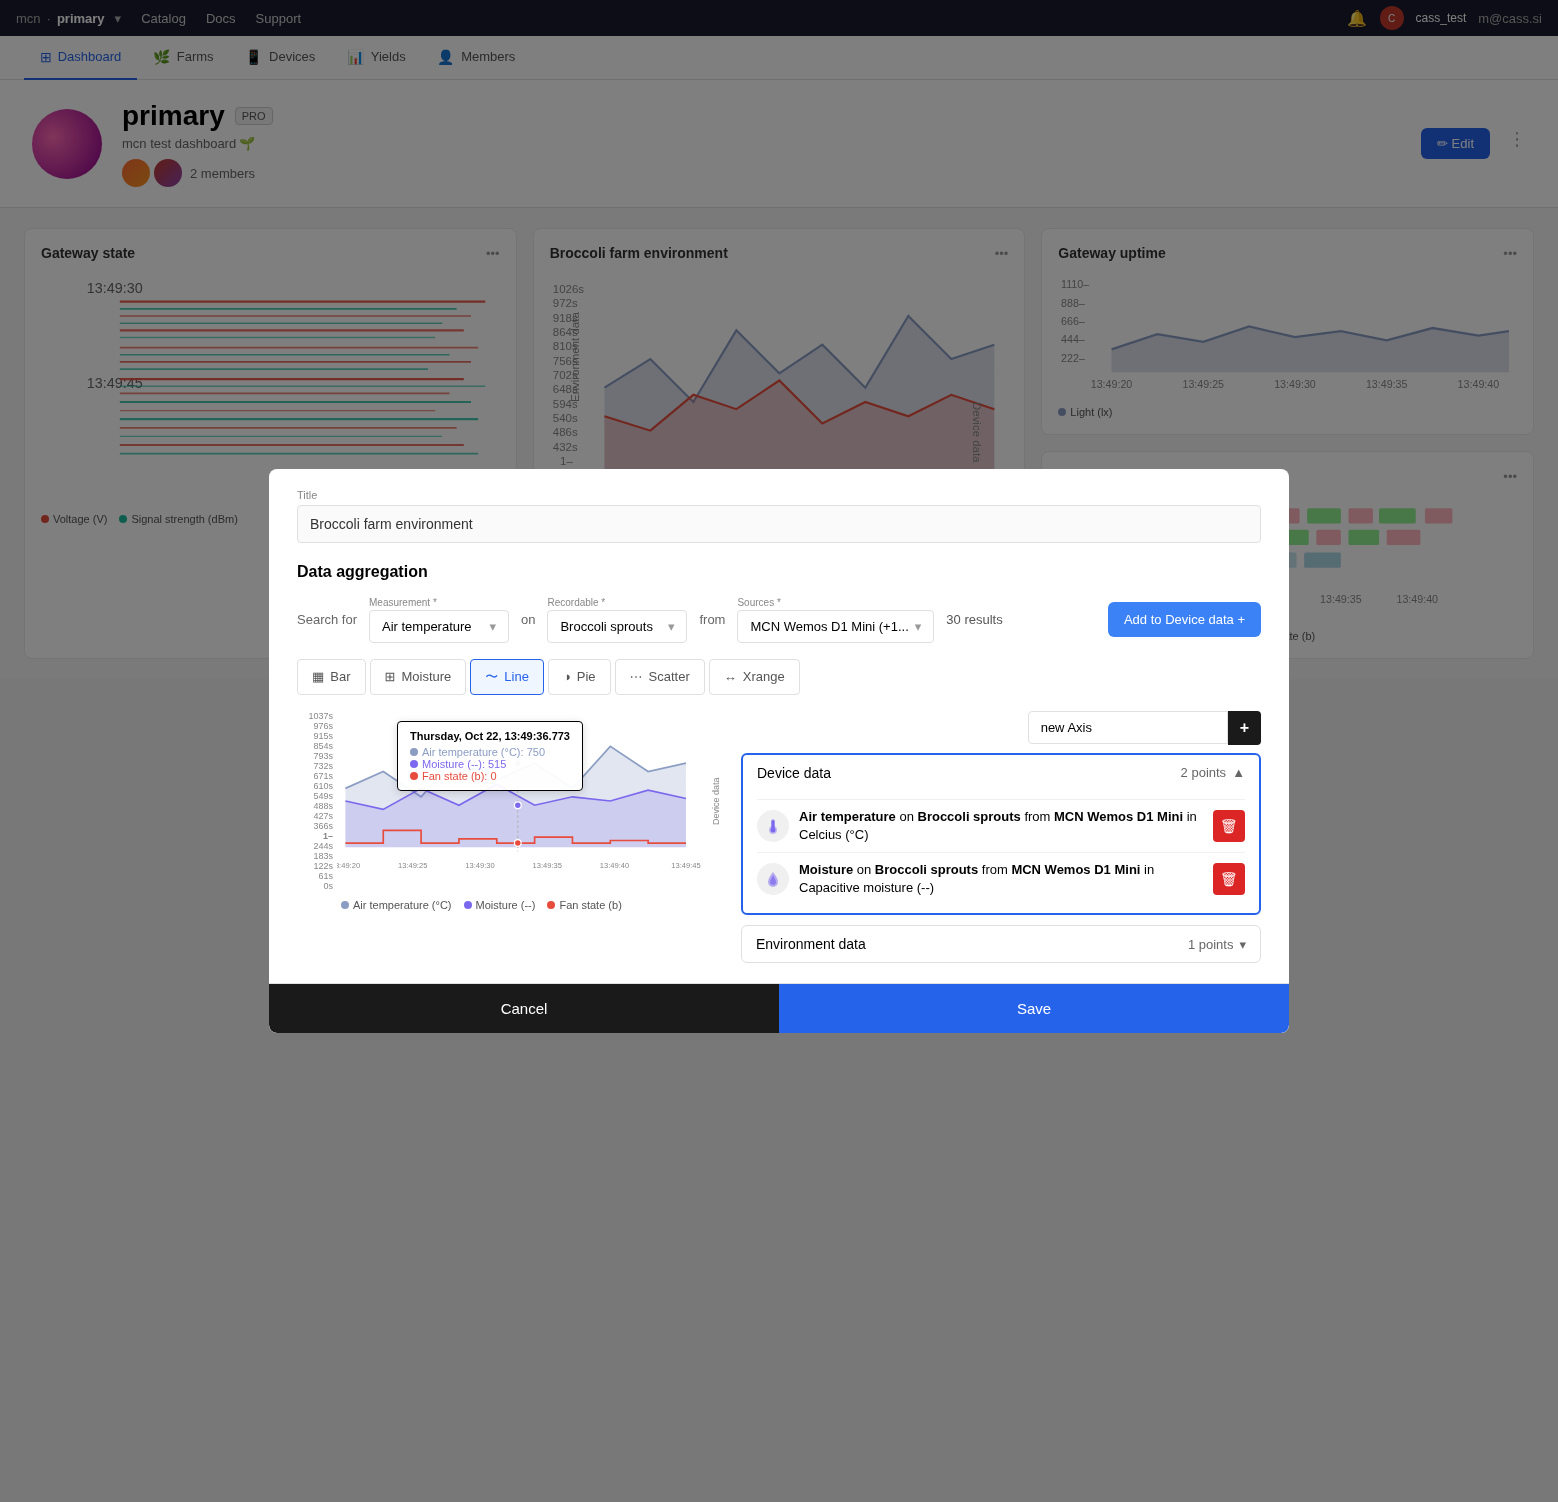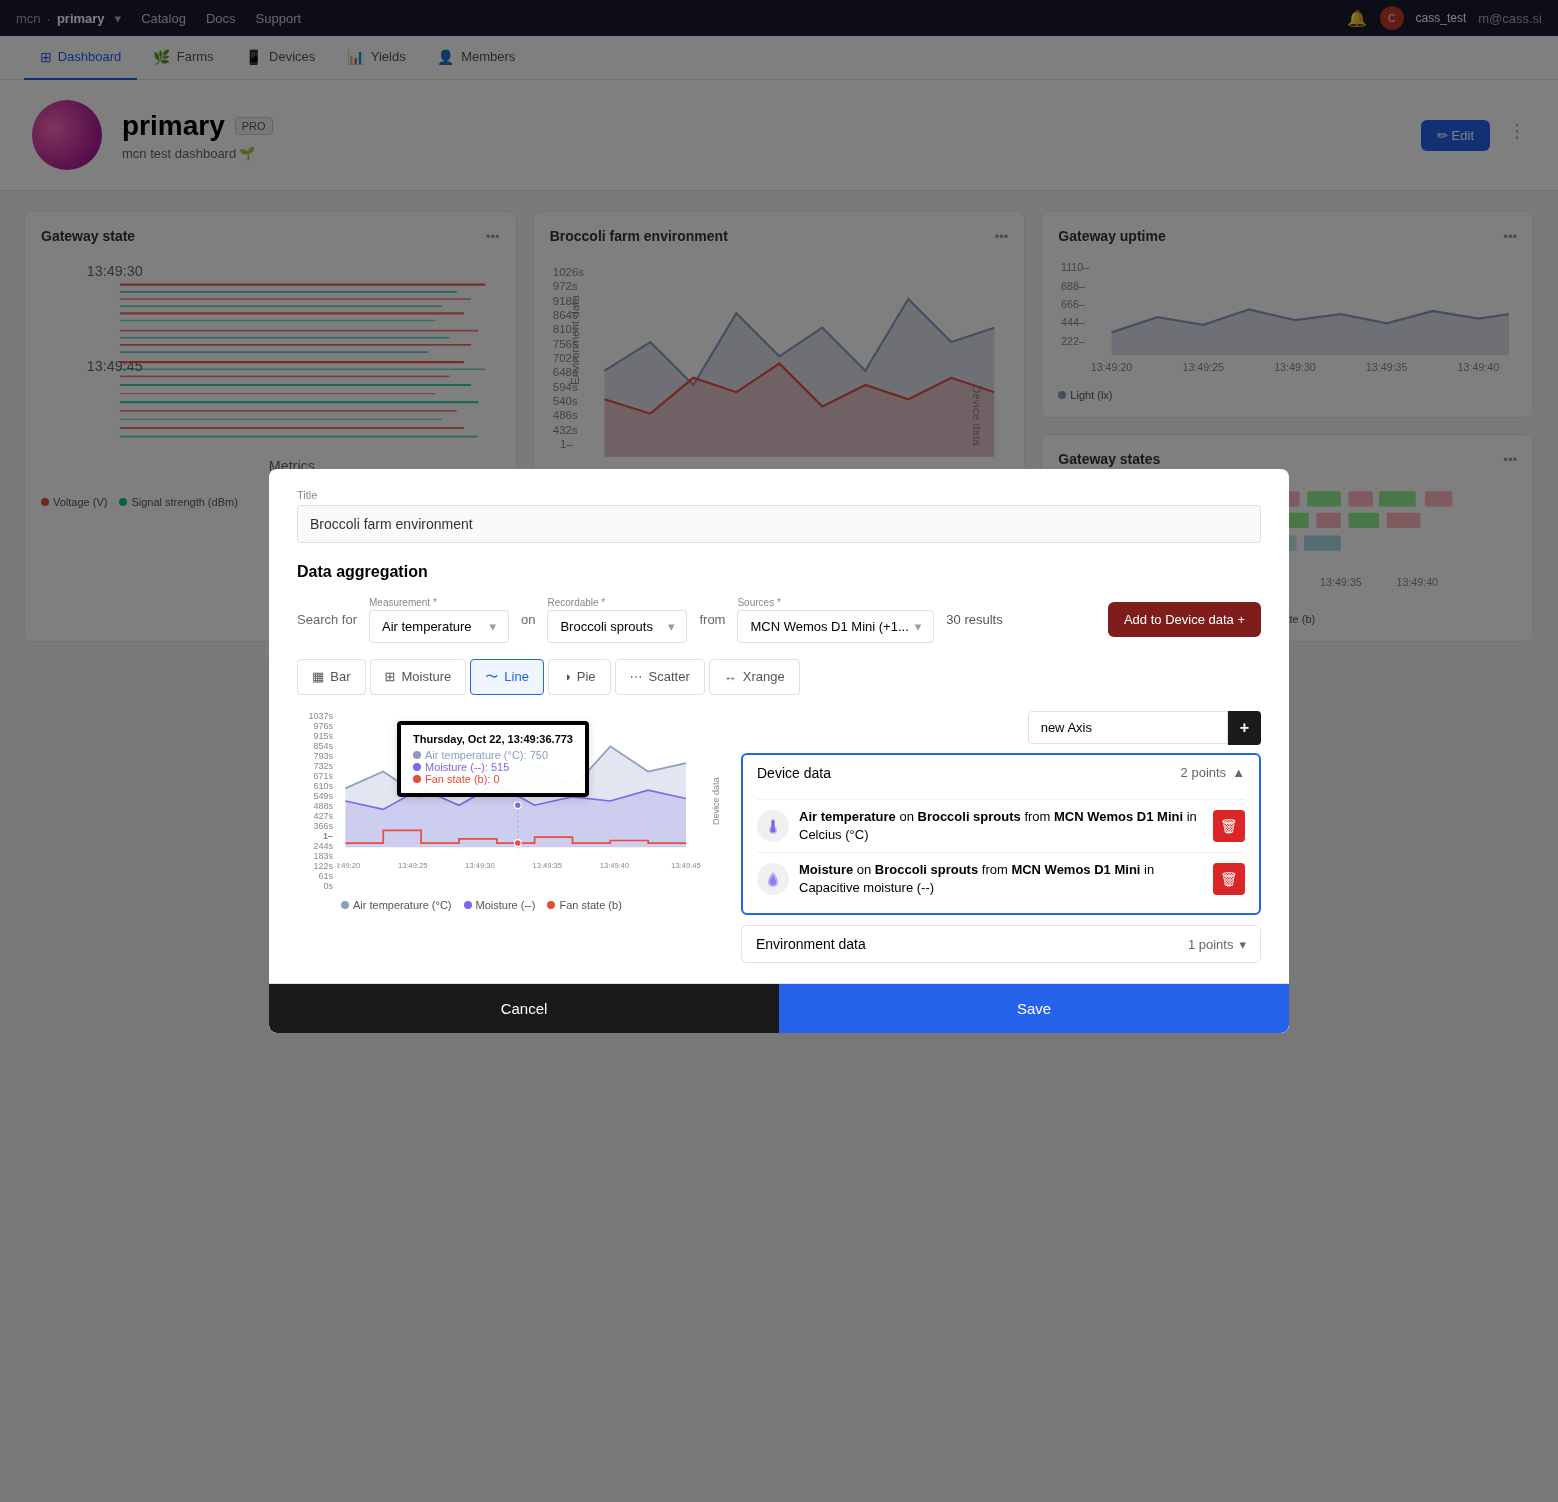--- a/index.html
+++ b/index.html
@@ -68,21 +68,21 @@
 
     
     .section-title { font-size: 16px; font-weight: 600; margin-bottom: 16px; }
     .search-row { display: flex; align-items: center; gap: 12px; margin-bottom: 16px; flex-wrap: wrap; }
     .search-label { color: #666; font-size: 13px; white-space: nowrap; }
     .dropdown-group { display: flex; flex-direction: column; }
     .dropdown-sublabel { font-size: 10px; color: #888; margin-bottom: 2px; }
     .dropdown { border: 1px solid #e0e0e0; border-radius: 4px; padding: 8px 12px; font-size: 13px; background: #fff; display: flex; align-items: center; gap: 6px; cursor: pointer; min-width: 140px; }
     .dropdown-arrow { margin-left: auto; color: #999; }
     .results-count { color: #555; font-size: 13px; white-space: nowrap; }
-    .add-btn { background: #7f1d1d; color: white; border: none; padding: 10px 16px; border-radius: 6px; cursor: pointer; font-size: 13px; font-weight: 500; display: flex; align-items: center; gap: 6px; margin-left: auto; white-space: nowrap; }
+    .add-btn { background: #3b82f6; color: white; border: none; padding: 10px 16px; border-radius: 6px; cursor: pointer; font-size: 13px; font-weight: 500; display: flex; align-items: center; gap: 6px; margin-left: auto; white-space: nowrap; }
 
     
     .chart-type-row { display: flex; gap: 4px; margin-bottom: 16px; }
     .chart-type-btn { display: flex; align-items: center; gap: 6px; padding: 8px 14px; border: 1px solid #e0e0e0; border-radius: 4px; background: #fff; font-size: 13px; cursor: pointer; color: #555; }
     .chart-type-btn.active { border-color: #2563eb; color: #2563eb; background: #eff6ff; }
 
     
     .new-axis-row { display: flex; justify-content: flex-end; align-items: center; gap: 0; margin-bottom: 8px; }
     .new-axis-input { border: 1px solid #e0e0e0; border-radius: 4px 0 0 4px; padding: 8px 12px; font-size: 13px; width: 200px; }
     .new-axis-plus { background: #1a1a1a; color: white; border: none; padding: 8px 12px; border-radius: 0 4px 4px 0; cursor: pointer; font-size: 16px; font-weight: bold; }
@@ -170,20 +170,27 @@
 <div class="profile-section">
   <div class="profile-avatar">
     <div class="profile-avatar-inner"></div>
   </div>
   <div class="profile-info">
     <div class="profile-name">
       <span>primary</span>
       <span class="pro-badge">PRO</span>
     </div>
     <div class="profile-desc">mcn test dashboard 🌱</div>
+    <div class="profile-members">
+      <div class="member-avatars">
+        <div class="member-avatar member-avatar-1"></div>
+        <div class="member-avatar member-avatar-2"></div>
+      </div>
+      <span class="members-count">2 members</span>
+    </div>
   </div>
   <div class="profile-actions">
     <button class="edit-btn">✏ Edit</button>
     <span class="three-dots">⋮</span>
   </div>
 </div>
 
 <div class="dashboard-grid">
 
   <div class="dashboard-card">
@@ -439,21 +446,21 @@
           <span>↔</span>
           <span>Xrange</span>
         </button>
       </div>
 
       <div class="modal-chart-section">
 
         <div class="modal-chart-left">
           <div style="position:relative">
 
-            <div style="position:absolute;top:10px;left:100px;z-index:10;background:rgba(255,255,255,0.95);border:4px solid #000000;border-radius:4px;padding:8px 12px;font-size:11px;box-shadow:0 2px 8px rgba(0,0,0,0.15)">
+            <div style="position:absolute;top:10px;left:100px;z-index:10;background:rgba(255,255,255,0.95);border:1px solid #000000;border-radius:4px;padding:8px 12px;font-size:11px;box-shadow:0 2px 8px rgba(0,0,0,0.15)">
               <div style="font-weight:600;margin-bottom:4px">Thursday, Oct 22, 13:49:36.773</div>
               <div style="color:#8b9dc3;display:flex;align-items:center;gap:4px">
                 <span style="width:8px;height:8px;border-radius:50%;background:#8b9dc3;display:inline-block"></span>
                 <span>Air temperature (°C): 750</span>
               </div>
               <div style="color:#7b68ee;display:flex;align-items:center;gap:4px">
                 <span style="width:8px;height:8px;border-radius:50%;background:#7b68ee;display:inline-block"></span>
                 <span>Moisture (--): 515</span>
               </div>
               <div style="color:#e74c3c;display:flex;align-items:center;gap:4px">

